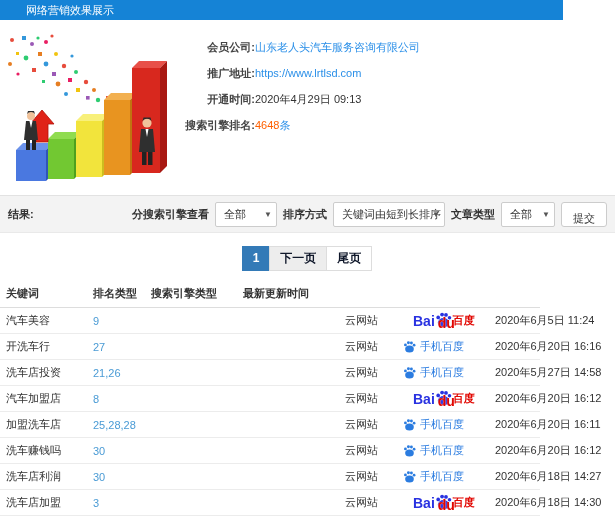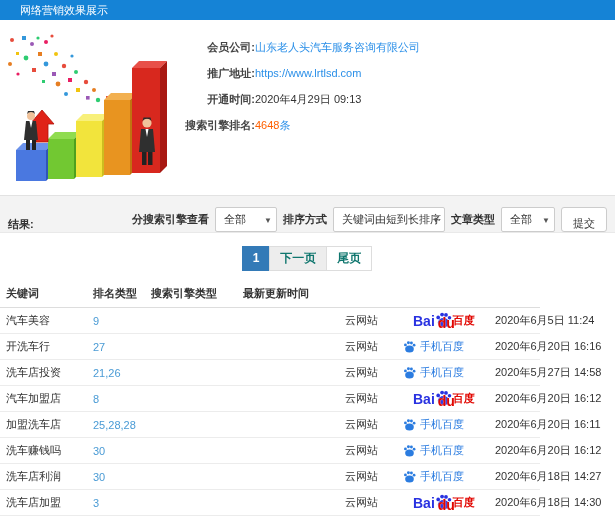--- a/index.html
+++ b/index.html
@@ -1,54 +1,54 @@
 <!DOCTYPE html>
 <html><head>
 <meta charset="utf-8">
 <style>
   * { margin:0; padding:0; box-sizing:border-box; }
   html,body { background:#fff; }
   body { font-family:"Liberation Sans","DejaVu Sans",sans-serif; color:#333; }
   #app { position:relative; width:615px; height:520px; background:#fff; overflow:hidden; }
 
   
-  .titlebar { position:absolute; left:0; top:0; width:615px; height:20px;
-    background:#1583d6; color:#fff; font-size:11px; line-height:20px; padding-left:20px; }
+  .titlebar { position:absolute; left:0; top:0; width:563px; height:20px;
+    background:#1583d6; color:#fff; font-size:11px; line-height:20px; padding-left:26px; }
 
   
   .info-section { position:absolute; left:0; top:20px; width:615px; height:175px; background:#fff; }
   .illustration { position:absolute; left:2px; top:8px; width:182px; height:165px; }
   .info-rows { position:absolute; left:183px; top:14px; width:430px; }
   .info-row { display:flex; align-items:center; height:26px; font-size:11px; }
   .info-label { width:72px; text-align:right; color:#444; font-weight:600; flex:0 0 72px; }
   .info-value { color:#333; }
   .info-value.link { color:#2a8fe8; cursor:pointer; }
   .rank-number { color:#ff6000; }
   .rank-unit { color:#2a8fe8; }
 
   
   .filter-bar { position:absolute; left:0; top:195px; width:615px; height:38px;
     background:#f3f3f3; border-top:1px solid #e2e2e2; border-bottom:1px solid #e9e9e9;
-    display:flex; align-items:flex-end; padding:0 8px; font-size:11px; }
+    display:flex; align-items:center; padding:0 8px; font-size:11px; }
   .result-label { font-weight:700; color:#333; }
   .filter-controls { margin-left:auto; display:flex; align-items:center; gap:6px; }
   .ctrl-label { font-weight:700; color:#333; white-space:nowrap; }
   .select { position:relative; height:25px; background:#fff; border:1px solid #ccc; border-radius:2px;
     display:flex; align-items:center; padding:0 16px 0 8px; color:#333; cursor:pointer; white-space:nowrap; }
   .select .arrow { position:absolute; right:4px; top:50%; transform:translateY(-50%); font-size:8px; color:#555; }
   .select.engine { width:62px; }
   .select.sort { width:112px; }
   .select.article { width:54px; }
   .submit-btn { height:25px; padding:8px 11px; background:#fff; border:1px solid #ccc; border-radius:3px;
     font-size:11px; color:#333; cursor:pointer; }
 
   
   .pager { position:absolute; left:0; top:233px; width:615px; height:47px; text-align:center; padding-top:13px; }
   .page-btn { display:inline-block; height:25px; line-height:23px; padding:0 10px; font-size:12px; font-weight:700;
-    border:1px solid #ddd; color:#0f766e; background:#fff; cursor:pointer; vertical-align:top; margin-left:-1px; }
+    border:1px solid #ddd; color:#0f172a; background:#fff; cursor:pointer; vertical-align:top; margin-left:-1px; }
   .page-btn.active { background:#337ab7; border-color:#337ab7; color:#fff; }
   .page-btn.next { background:#ededed; }
 
   
   .rank-table { position:absolute; left:0; top:280px; width:540px; }
   .t-row { display:flex; align-items:center; height:26px; font-size:11px; border-bottom:1px solid #ececec; }
   .t-row.t-head { height:28px; font-weight:700; color:#333; border-bottom:1px solid #ddd; }
   .c-kw { width:93px; padding-left:6px; flex:0 0 93px; overflow:hidden; white-space:nowrap; }
   .c-rank { width:252px; flex:0 0 252px; color:#4a9bd5; overflow:hidden; white-space:nowrap; }
   .t-head .c-rank { color:#333; }

